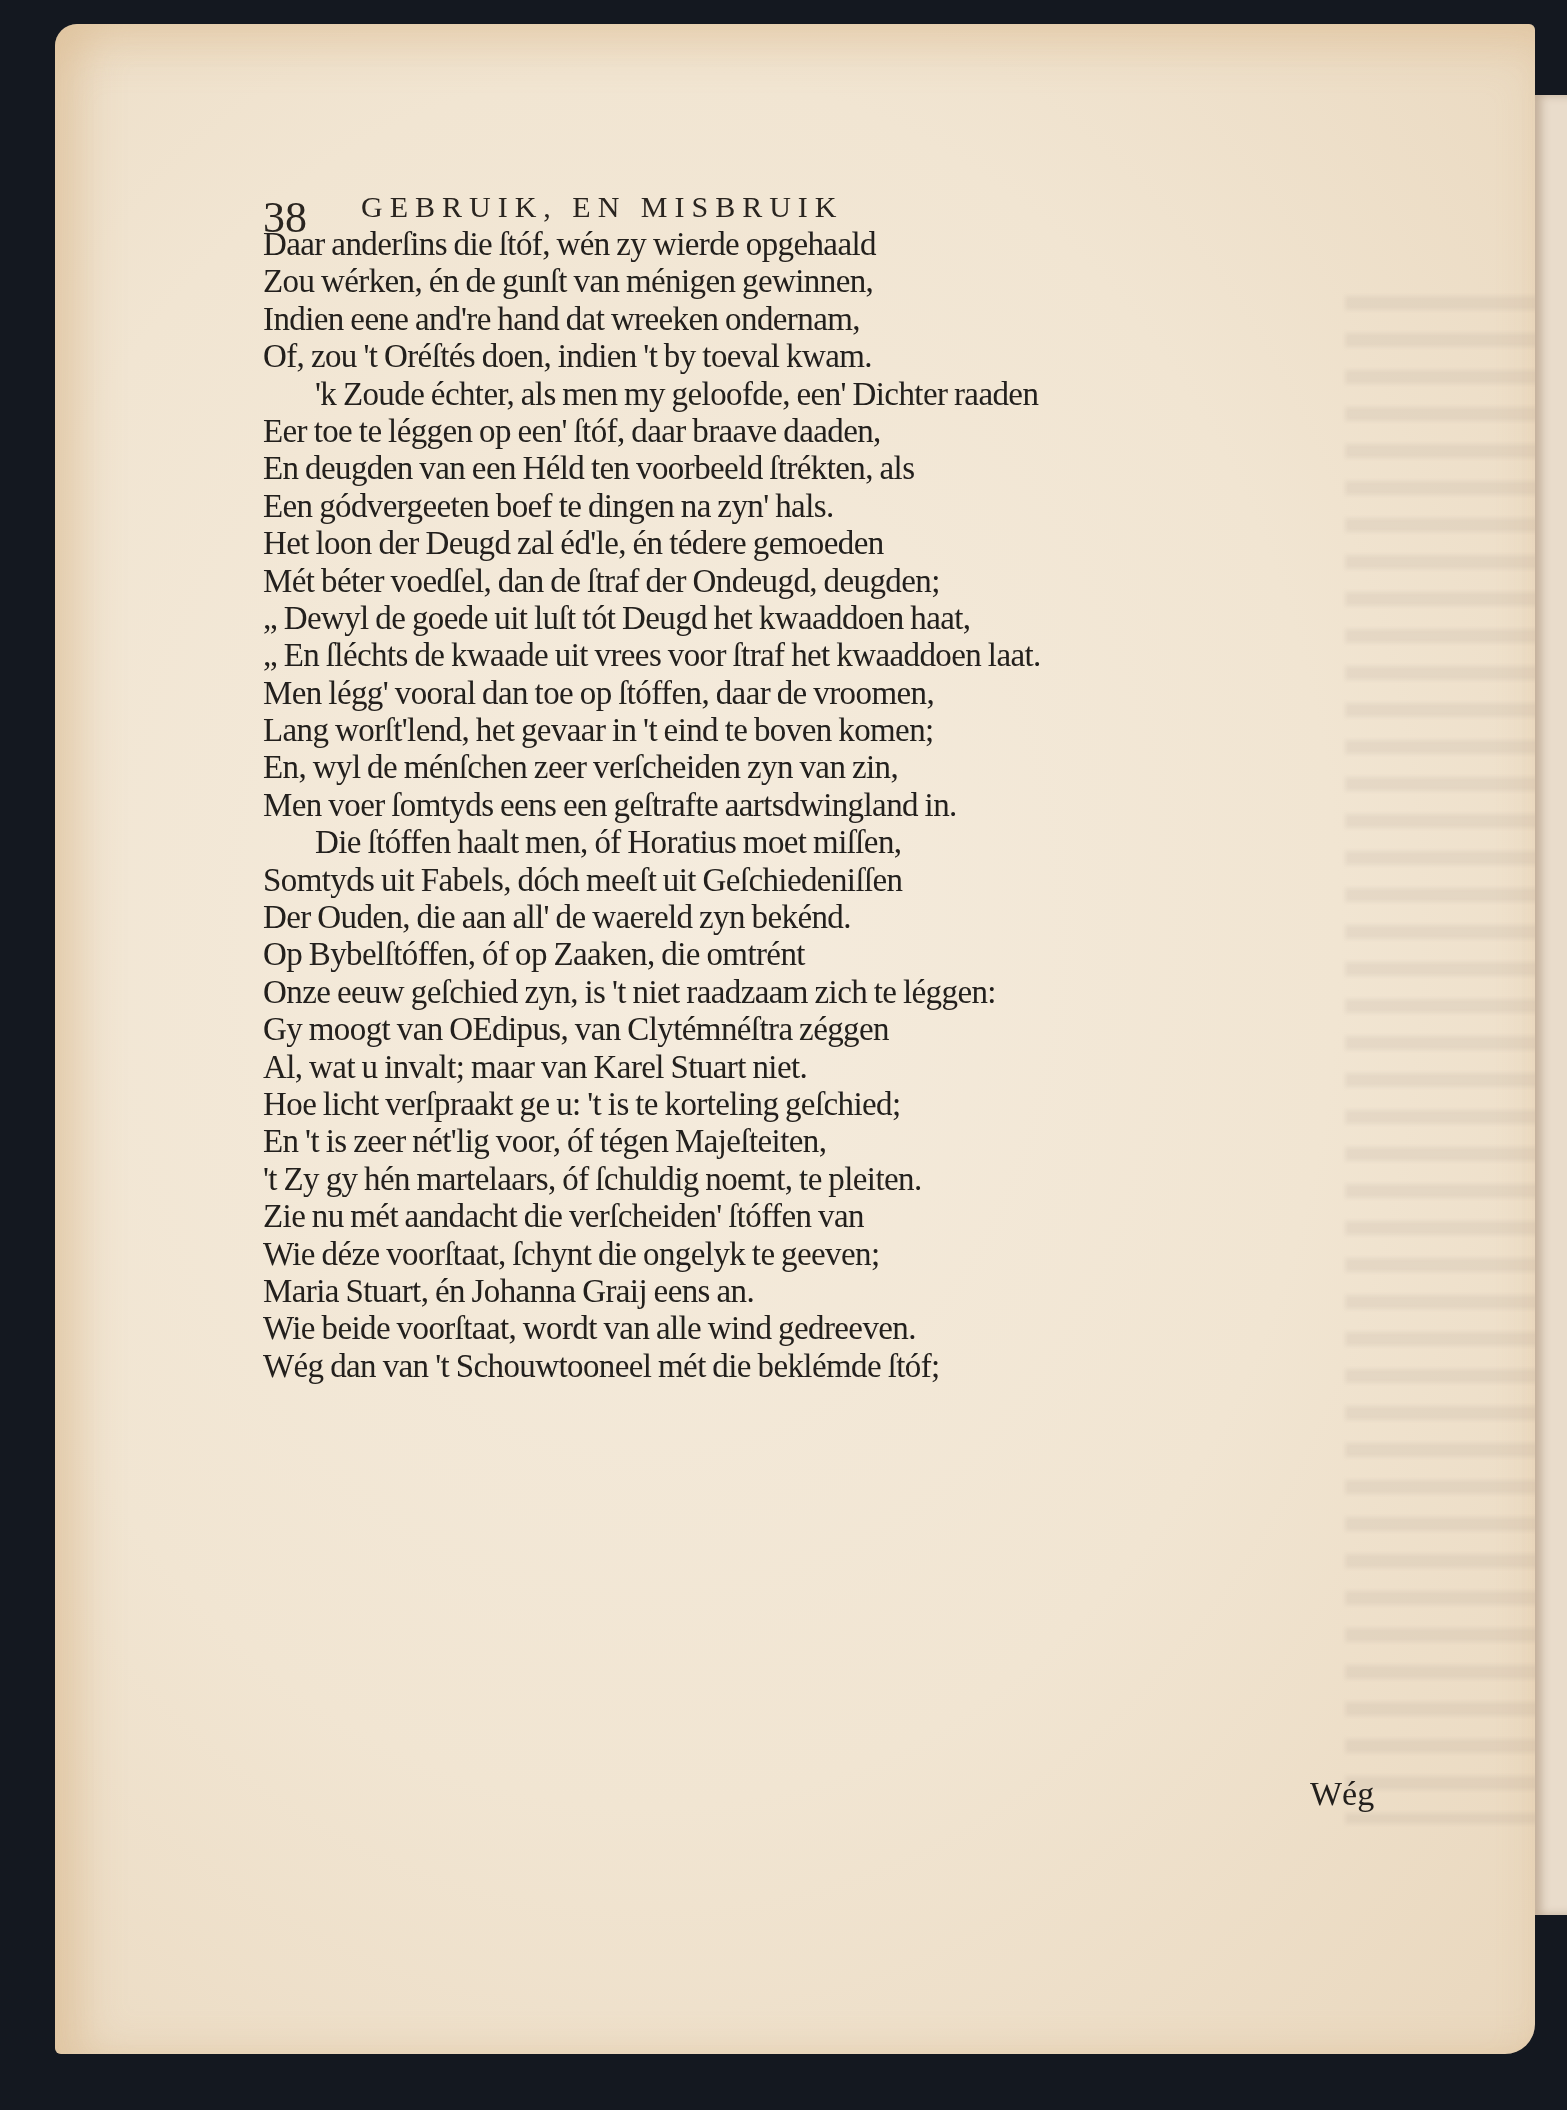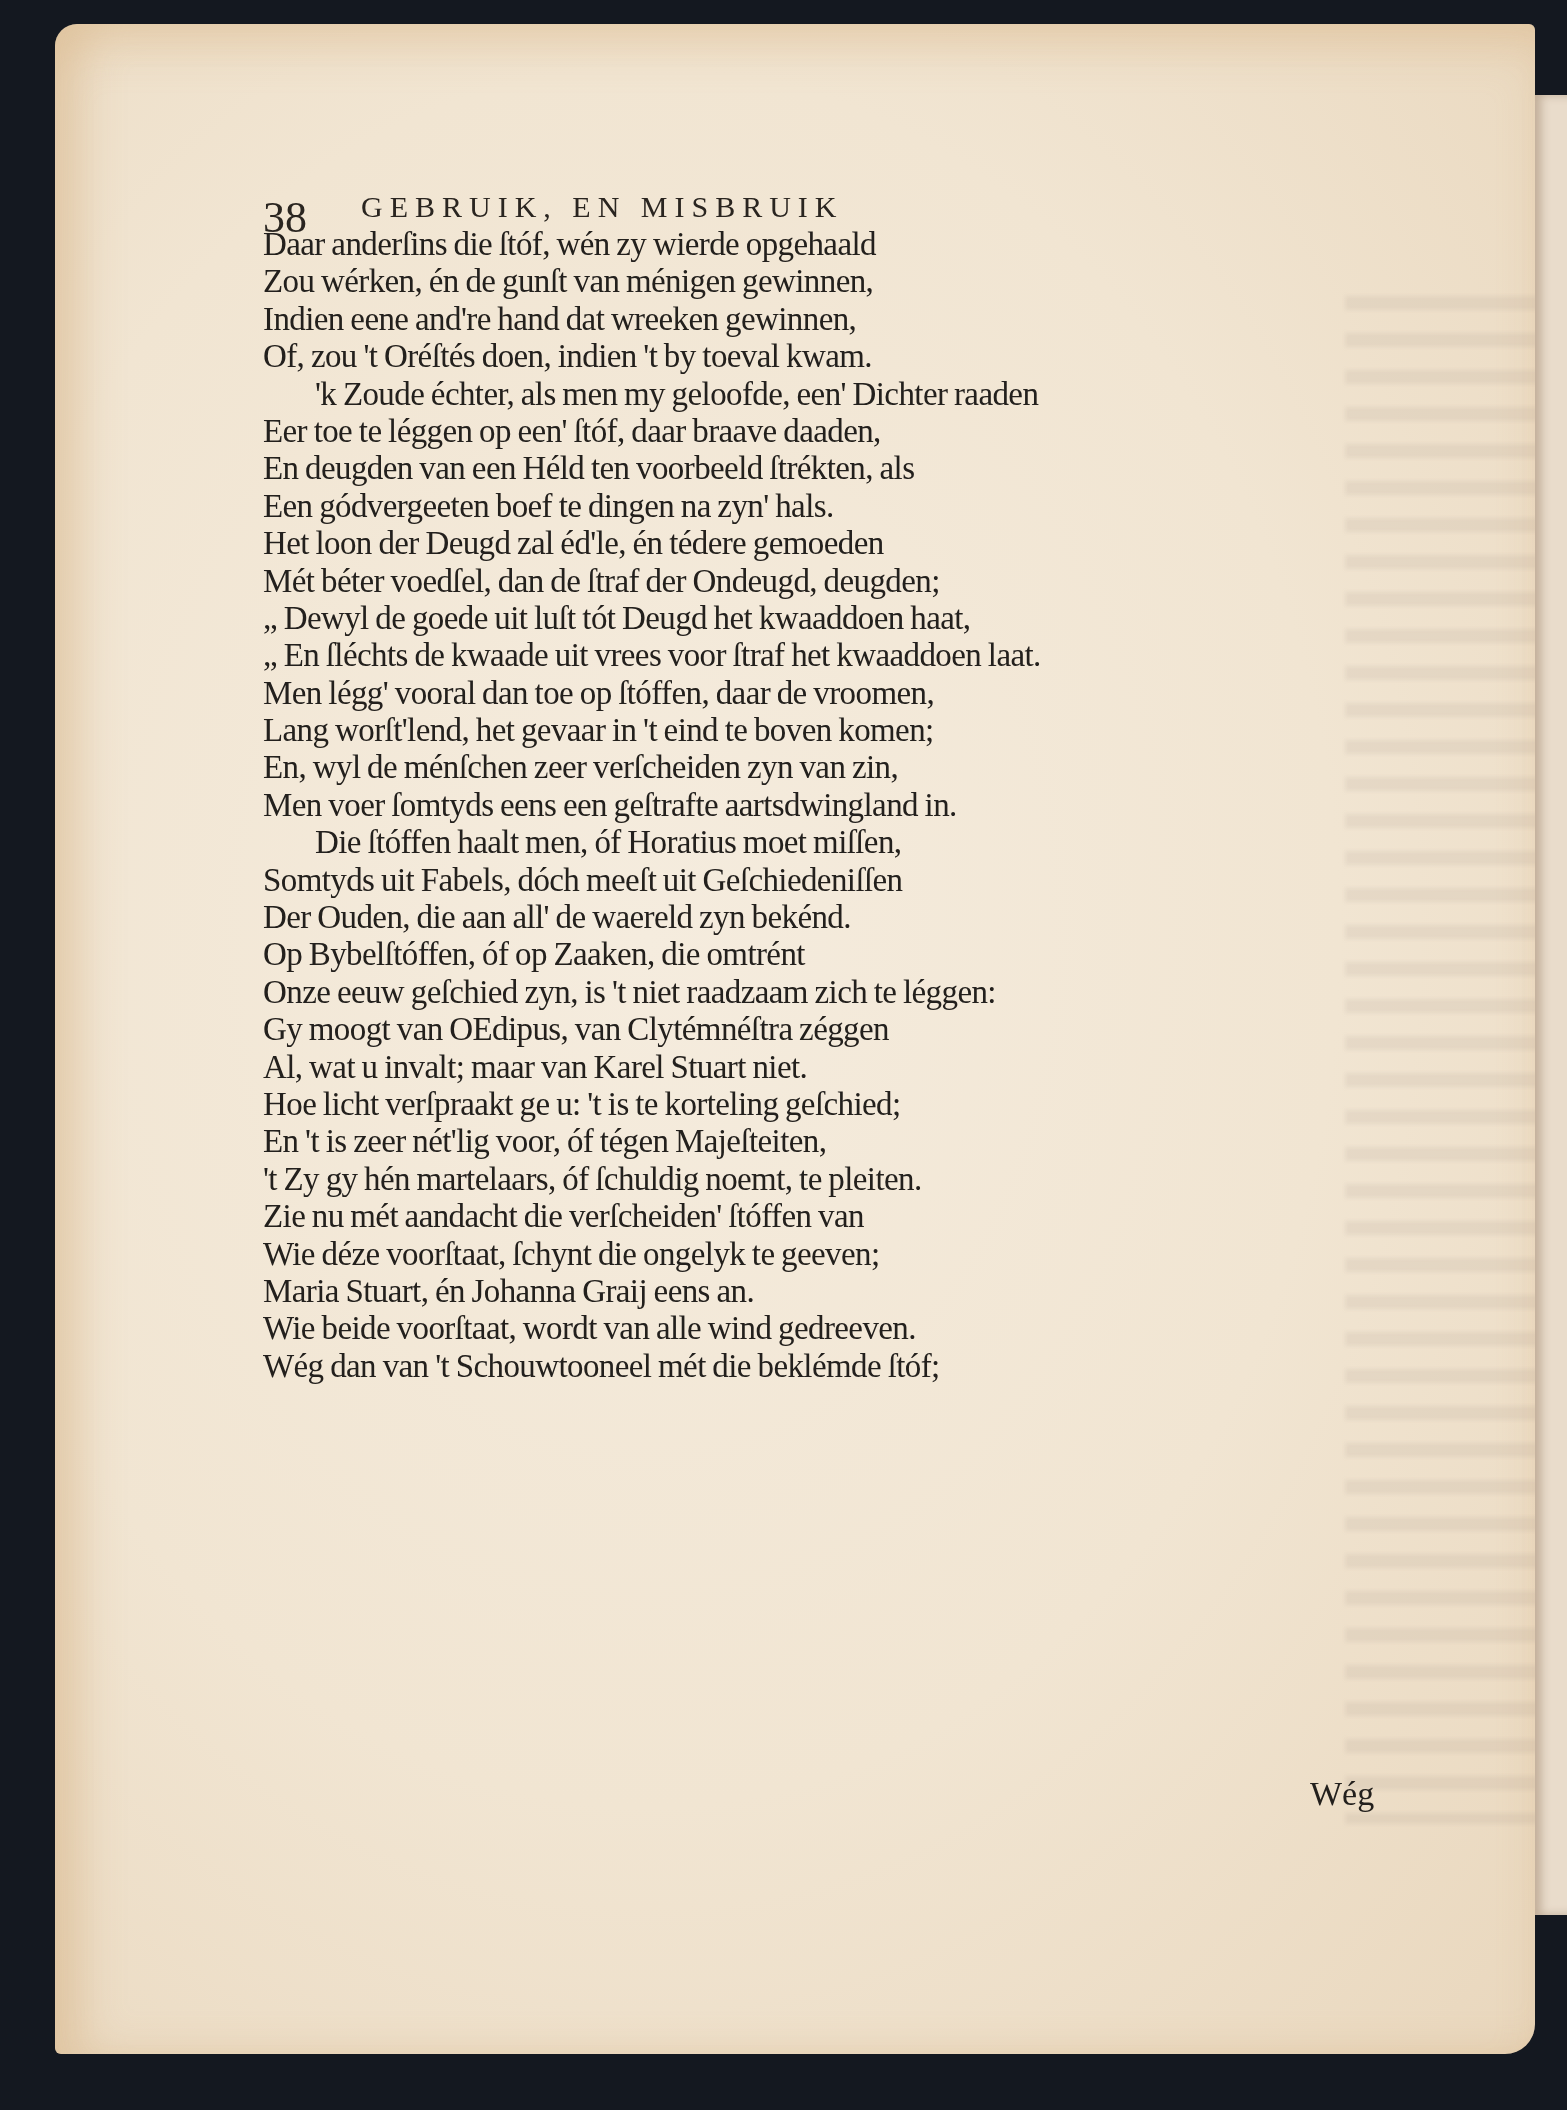--- a/index.html
+++ b/index.html
@@ -57,21 +57,21 @@
 <div class="next-page"></div>
 
 <div class="header">
   <span class="page-number">38</span>
   <span class="running-title">GEBRUIK, EN MISBRUIK</span>
 </div>
 
 <div class="body-text">
   <div class="line">Daar anderſins die ſtóf, wén zy wierde opgehaald</div>
   <div class="line">Zou wérken, én de gunſt van ménigen gewinnen,</div>
-  <div class="line">Indien eene and're hand dat wreeken gewinnen,</div>
+  <div class="line">Indien eene and're hand dat wreeken ondernam,</div>
   <div class="line">Of, zou 't Oréſtés doen, indien 't by toeval kwam.</div>
   <div class="line indent">'k Zoude échter, als men my geloofde, een' Dichter raaden</div>
   <div class="line">Eer toe te léggen op een' ſtóf, daar braave daaden,</div>
   <div class="line">En deugden van een Héld ten voorbeeld ſtrékten, als</div>
   <div class="line">Een gódvergeeten boef te dingen na zyn' hals.</div>
   <div class="line">Het loon der Deugd zal éd'le, én tédere gemoeden</div>
   <div class="line">Mét béter voedſel, dan de ſtraf der Ondeugd, deugden;</div>
   <div class="line quoted">„ Dewyl de goede uit luſt tót Deugd het kwaaddoen haat,</div>
   <div class="line quoted">„ En ſléchts de kwaade uit vrees voor ſtraf het kwaaddoen laat.</div>
   <div class="line">Men légg' vooral dan toe op ſtóffen, daar de vroomen,</div>

